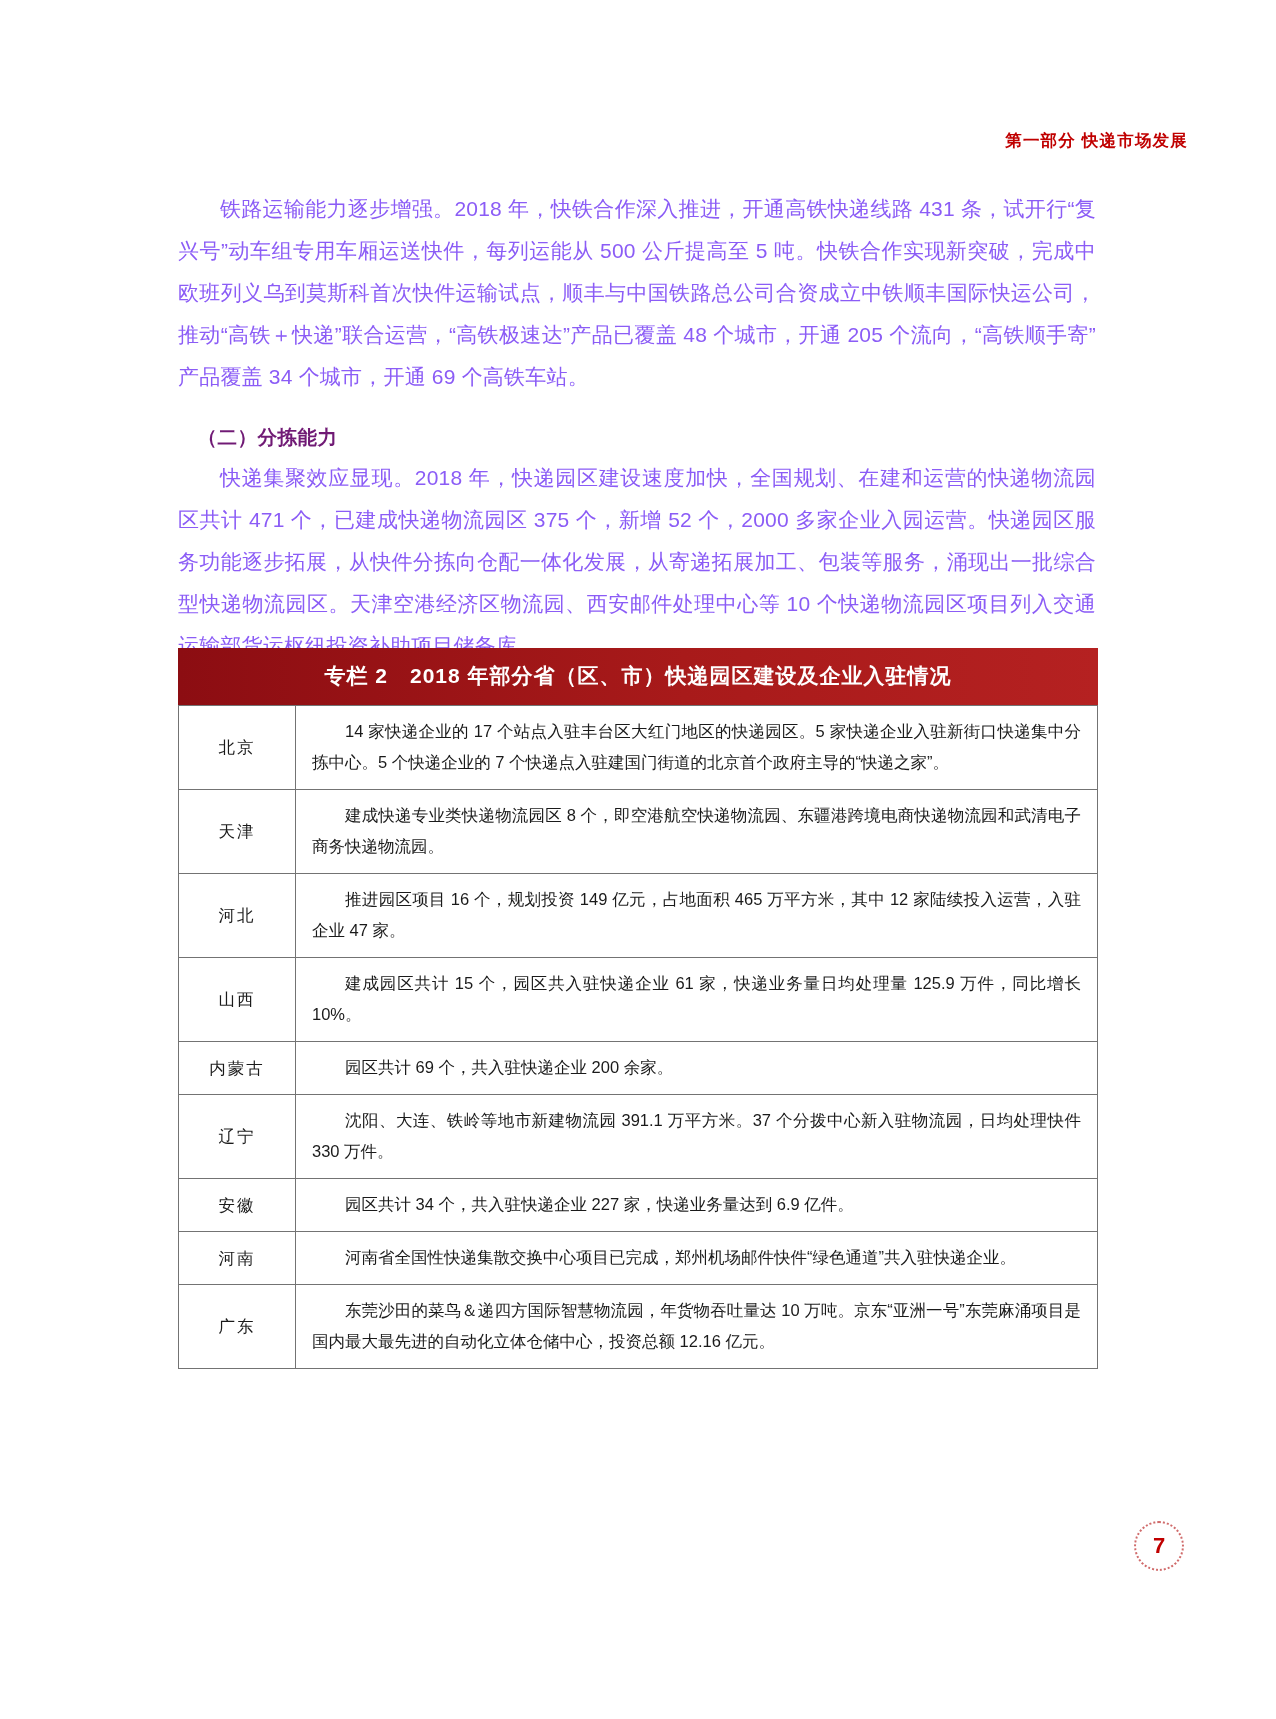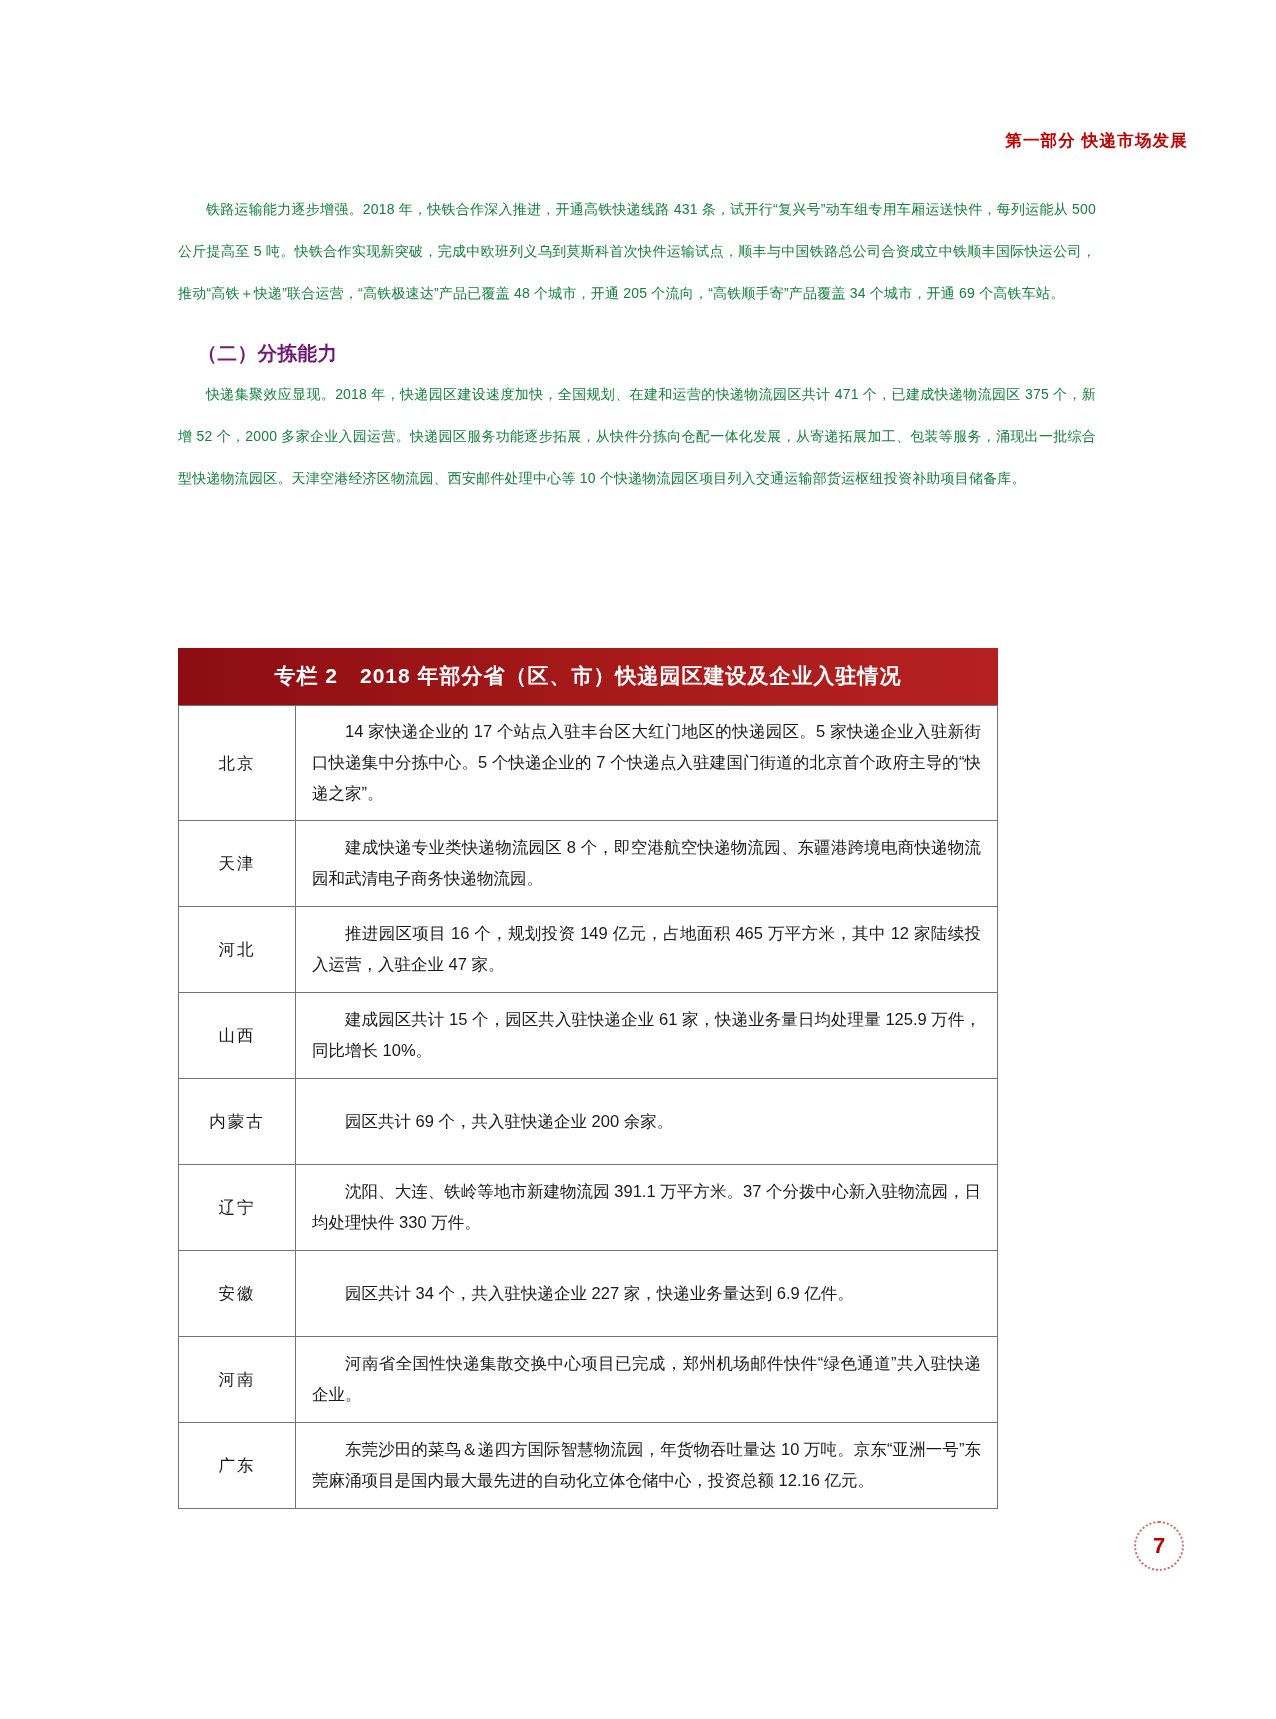--- a/index.html
+++ b/index.html
@@ -30,43 +30,43 @@
 
   
   .content {
     position: absolute;
     left: 178px;
     top: 188px;
     width: 920px;
   }
   p.para {
     margin: 0 2px 0 0;
-    font-size: 14px;
+    font-size: 21px;
     line-height: 42px;
-    color: #15803d;
+    color: #8b5cf6;
     text-align: justify;
     text-justify: inter-ideograph;
     text-indent: 2em;
     letter-spacing: 0.2px;
   }
   .subhead {
     margin: 26px 0 6px 0;
     color: #701a75;
     font-size: 19.5px;
     font-weight: bold;
     text-indent: 1em;
     letter-spacing: 0.5px;
   }
 
   
   .boxwrap {
     position: absolute;
     left: 178px;
     top: 648px;
-    width: 820px;
+    width: 920px;
   }
   .box-title {
     background: #9e1515;
     background: linear-gradient(90deg, #8c0d12 0%, #a81a1a 55%, #b52121 100%);
     color: #ffffff;
     font-size: 21px;
     font-weight: bold;
     text-align: center;
     padding: 14px 0 15px 0;
     letter-spacing: 1px;
@@ -80,21 +80,21 @@
     border: 1px solid #737373;
     vertical-align: middle;
     font-size: 16.5px;
     color: #1a1a1a;
     line-height: 31px;
   }
   td.prov {
     width: 108px;
     text-align: center;
     letter-spacing: 2px;
-    padding: 27px 4px;
+    padding: 3px 4px;
   }
   td.desc {
     padding: 10px 16px 11px 16px;
     text-align: justify;
     text-justify: inter-ideograph;
     text-indent: 2em;
   }
 
   
   .pagenum {

